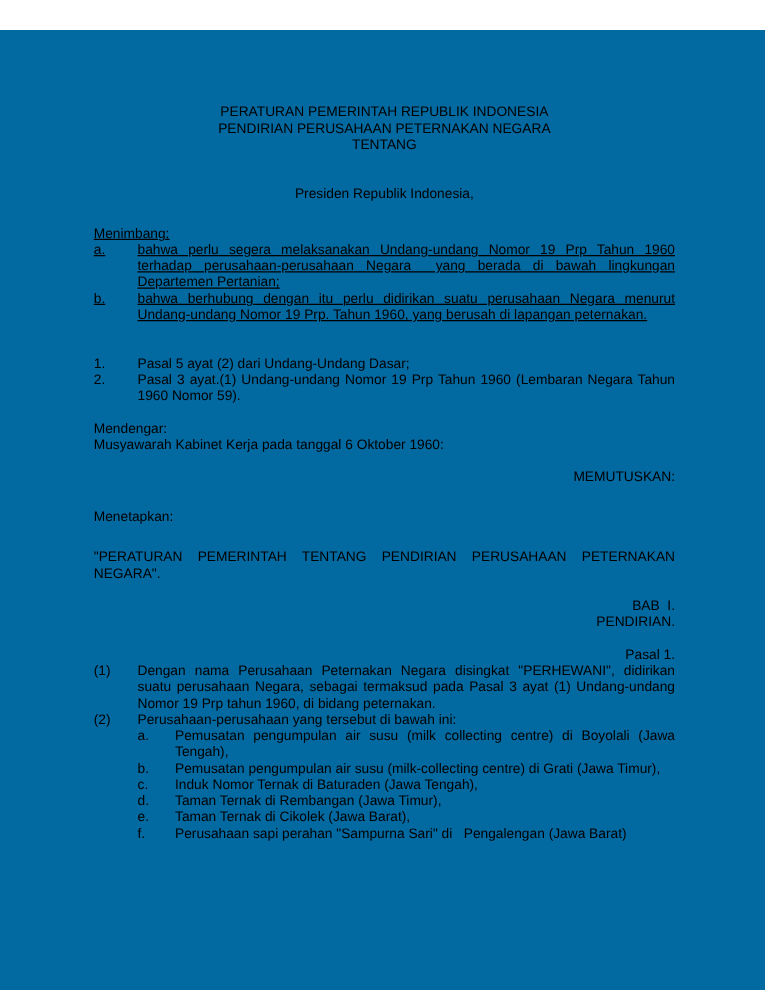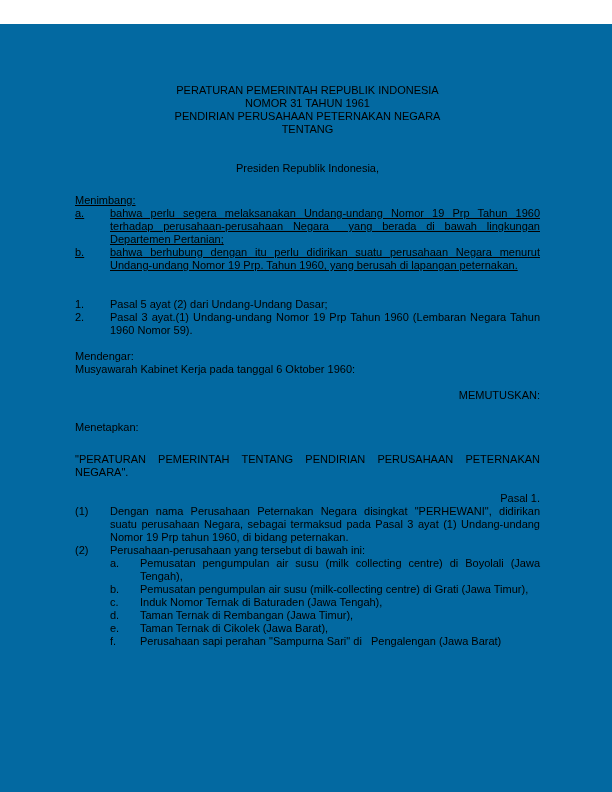--- a/index.html
+++ b/index.html
@@ -34,21 +34,20 @@
   .mb26 { margin-bottom: 26px; text-decoration: underline; }
   .decision { text-align: justify; }
 </style>
 </head>
 <body>
 
 <div class="page">
 
   <header class="title-block">
     <div>PERATURAN PEMERINTAH REPUBLIK INDONESIA</div>
-    <div>NOMOR 31 TAHUN 1961</div>
     <div>PENDIRIAN PERUSAHAAN PETERNAKAN NEGARA</div>
     <div>TENTANG</div>
   </header>
 
   <div class="subtitle">Presiden Republik Indonesia,</div>
 
   <section class="mb26">
     <div class="label">Menimbang:</div>
     <div class="li">
       <span class="marker">a.</span>
@@ -76,20 +75,22 @@
     <div>Musyawarah Kabinet Kerja pada tanggal 6 Oktober 1960:</div>
   </section>
 
   <div class="center mb19">MEMUTUSKAN:</div>
 
   <div class="mb19">Menetapkan:</div>
 
   <div class="decision mb13">"PERATURAN PEMERINTAH TENTANG PENDIRIAN PERUSAHAAN PETERNAKAN NEGARA".</div>
 
   <section class="center mb13">
+    <div>BAB &nbsp;I.</div>
+    <div>PENDIRIAN.</div>
   </section>
 
   <section>
     <div class="center">Pasal 1.</div>
     <div class="li">
       <span class="marker">(1)</span>
       <span class="text">Dengan nama Perusahaan Peternakan Negara disingkat "PERHEWANI", didirikan suatu perusahaan Negara, sebagai termaksud pada Pasal 3 ayat (1) Undang-undang Nomor 19 Prp tahun 1960, di bidang peternakan.</span>
     </div>
     <div class="li">
       <span class="marker">(2)</span>

